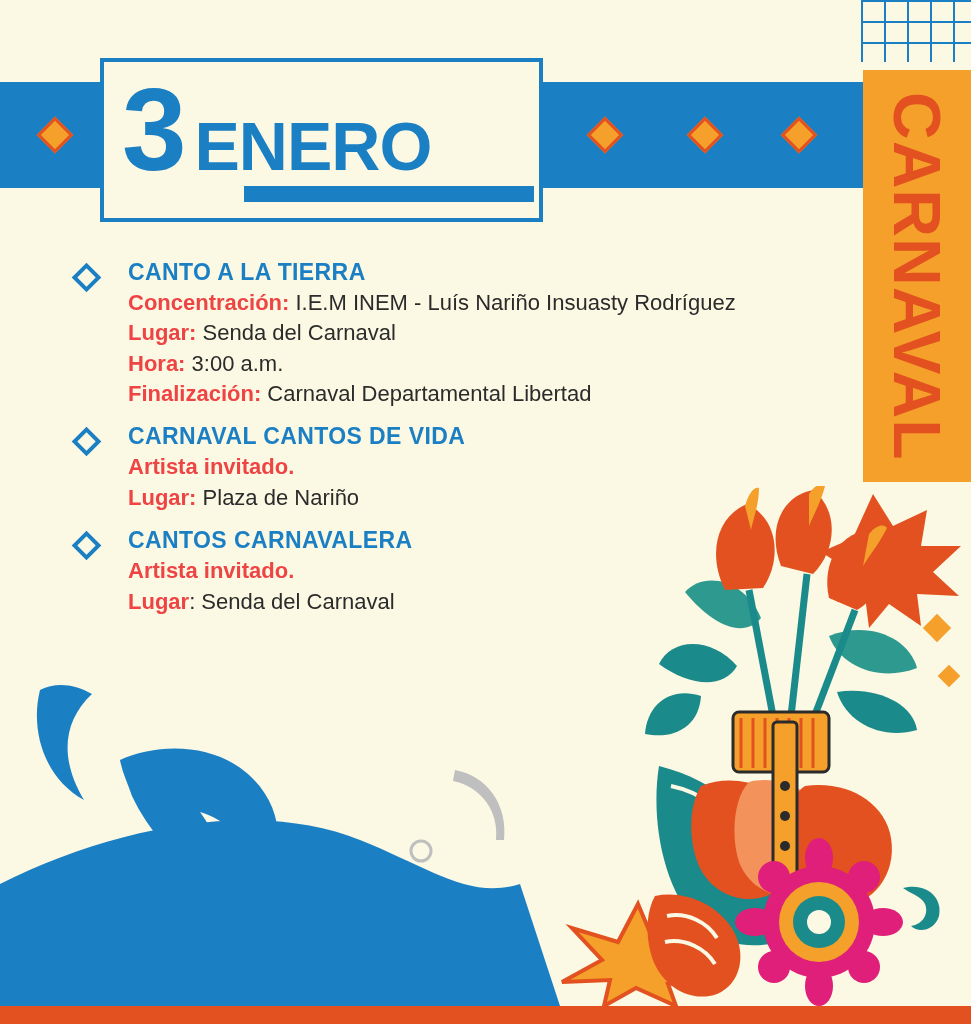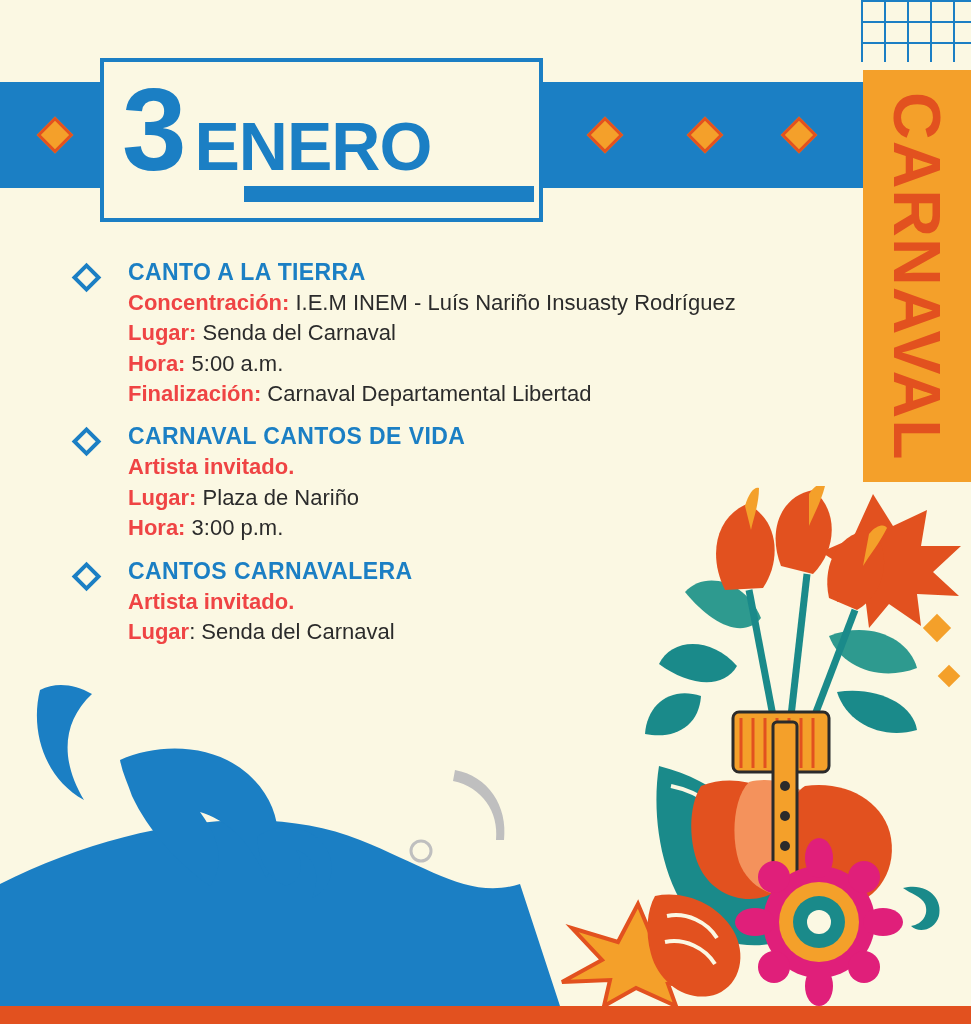--- a/index.html
+++ b/index.html
@@ -176,29 +176,28 @@
 <div class="carnaval-tab">
   <span class="carnaval-text">CARNAVAL</span>
 </div>
 
 <div class="events">
     <div class="event">
       <div class="bullet"></div>
       <div class="event-title">CANTO A LA TIERRA</div>
       <div class="event-line"><span class="lbl">Concentración:</span><span> I.E.M INEM - Luís Nariño Insuasty Rodríguez</span></div>
       <div class="event-line"><span class="lbl">Lugar:</span><span> Senda del Carnaval</span></div>
-      <div class="event-line"><span class="lbl">Hora:</span><span> 5:00 a.m.</span></div>
+      <div class="event-line"><span class="lbl">Hora:</span><span> 3:00 a.m.</span></div>
       <div class="event-line"><span class="lbl">Finalización:</span><span> Carnaval Departamental Libertad</span></div>
     </div>
     <div class="event">
       <div class="bullet"></div>
       <div class="event-title">CARNAVAL CANTOS DE VIDA</div>
       <div class="event-line"><span class="lbl">Artista invitado.</span><span></span></div>
       <div class="event-line"><span class="lbl">Lugar:</span><span> Plaza de Nariño</span></div>
-      <div class="event-line"><span class="lbl">Hora:</span><span> 3:00 p.m.</span></div>
     </div>
     <div class="event">
       <div class="bullet"></div>
       <div class="event-title">CANTOS CARNAVALERA</div>
       <div class="event-line"><span class="lbl">Artista invitado.</span><span></span></div>
       <div class="event-line"><span class="lbl">Lugar</span><span>: Senda del Carnaval</span></div>
     </div>
   </div>
 
 <svg class="bottom-blue" viewBox="0 0 971 1024">

